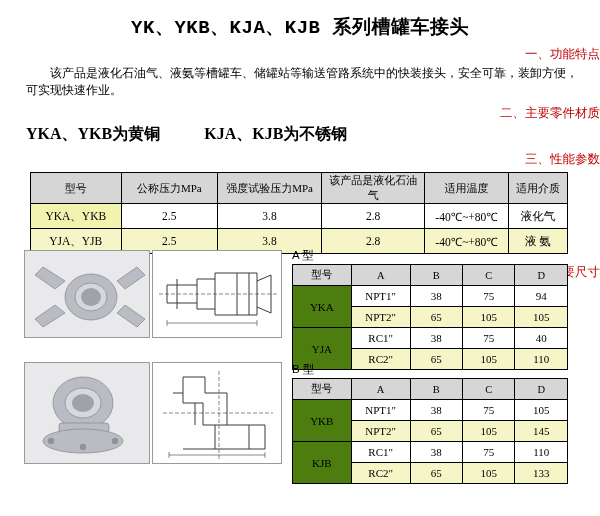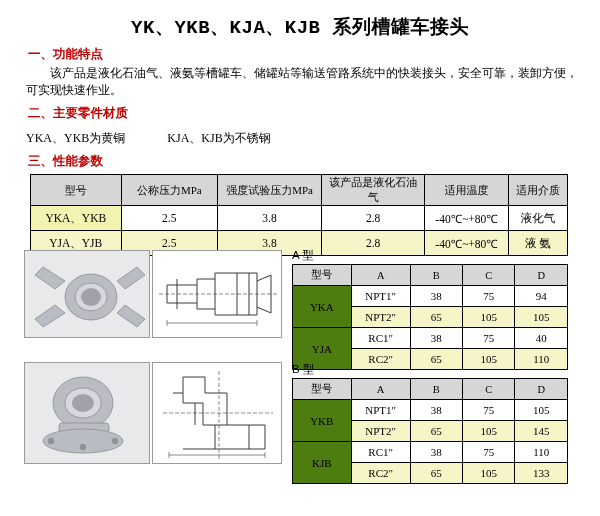--- a/index.html
+++ b/index.html
@@ -17,34 +17,36 @@
     text-align:center;
     font-size:19px;
     font-weight:bold;
     letter-spacing:0.5px;
     padding-top:14px;
     font-family:Liberation Mono, monospace;
   }
 
   .sec-head{
     color:#c00000;
-    font-weight:bold;
+    font-weight:normal;
     font-size:12.5px;
     margin:6px 0 2px 28px;
+    text-align:right;
   }
   .para{
     font-size:12px;
     line-height:17px;
     margin:0 22px 0 26px;
     text-align:justify;
   }
   .para .indent{padding-left:24px;display:inline-block;}
   .matline{
-    font-size:12px;
-    margin:8px 0 0 26px;
+    font-size:16px;
+    margin:2px 0 0 26px;
+    font-weight:bold;
   }
   .matline .gap{display:inline-block;width:36px;}
 
   
   table{border-collapse:collapse;}
   .perf{
     margin:4px 0 0 30px;
     width:538px;
     font-size:11.5px;
   }

